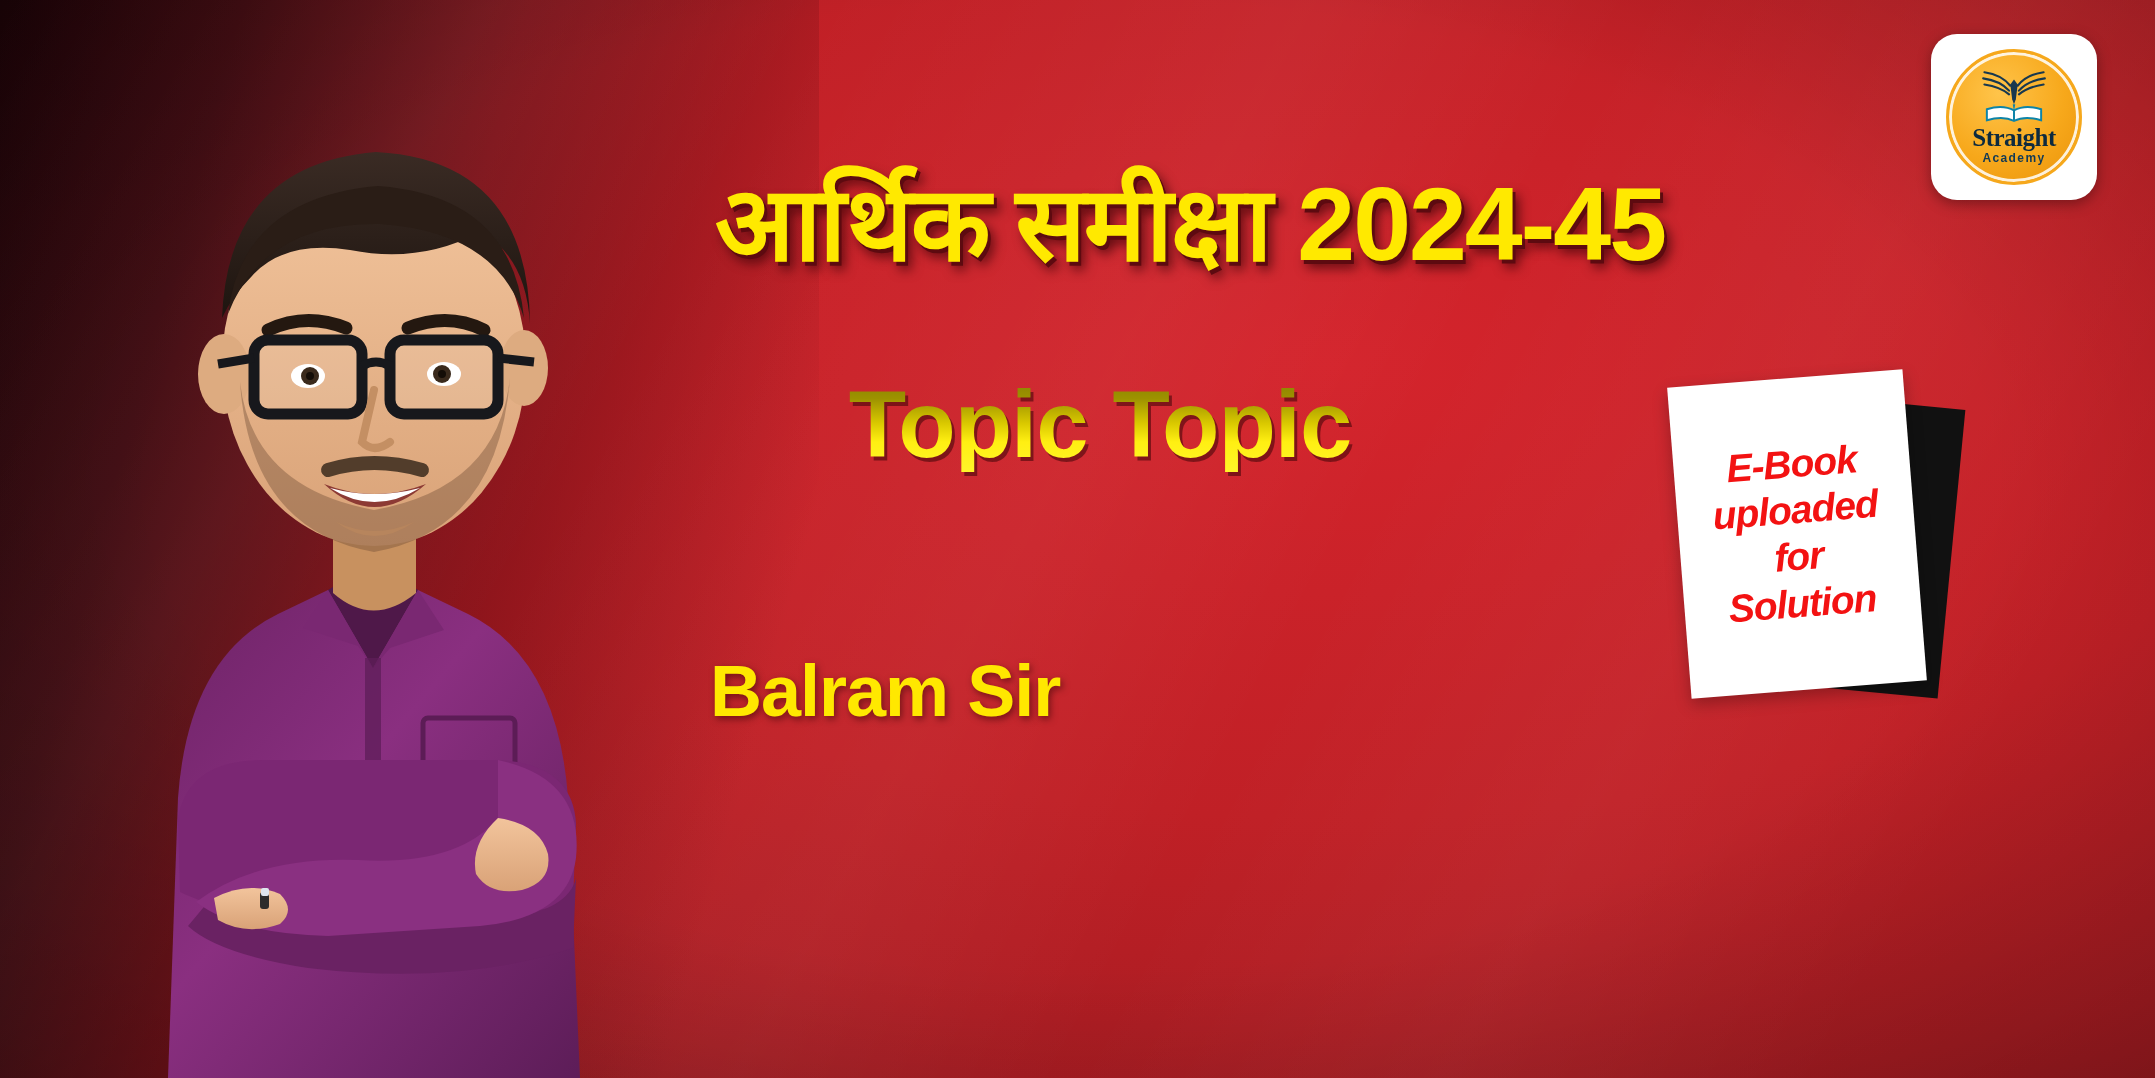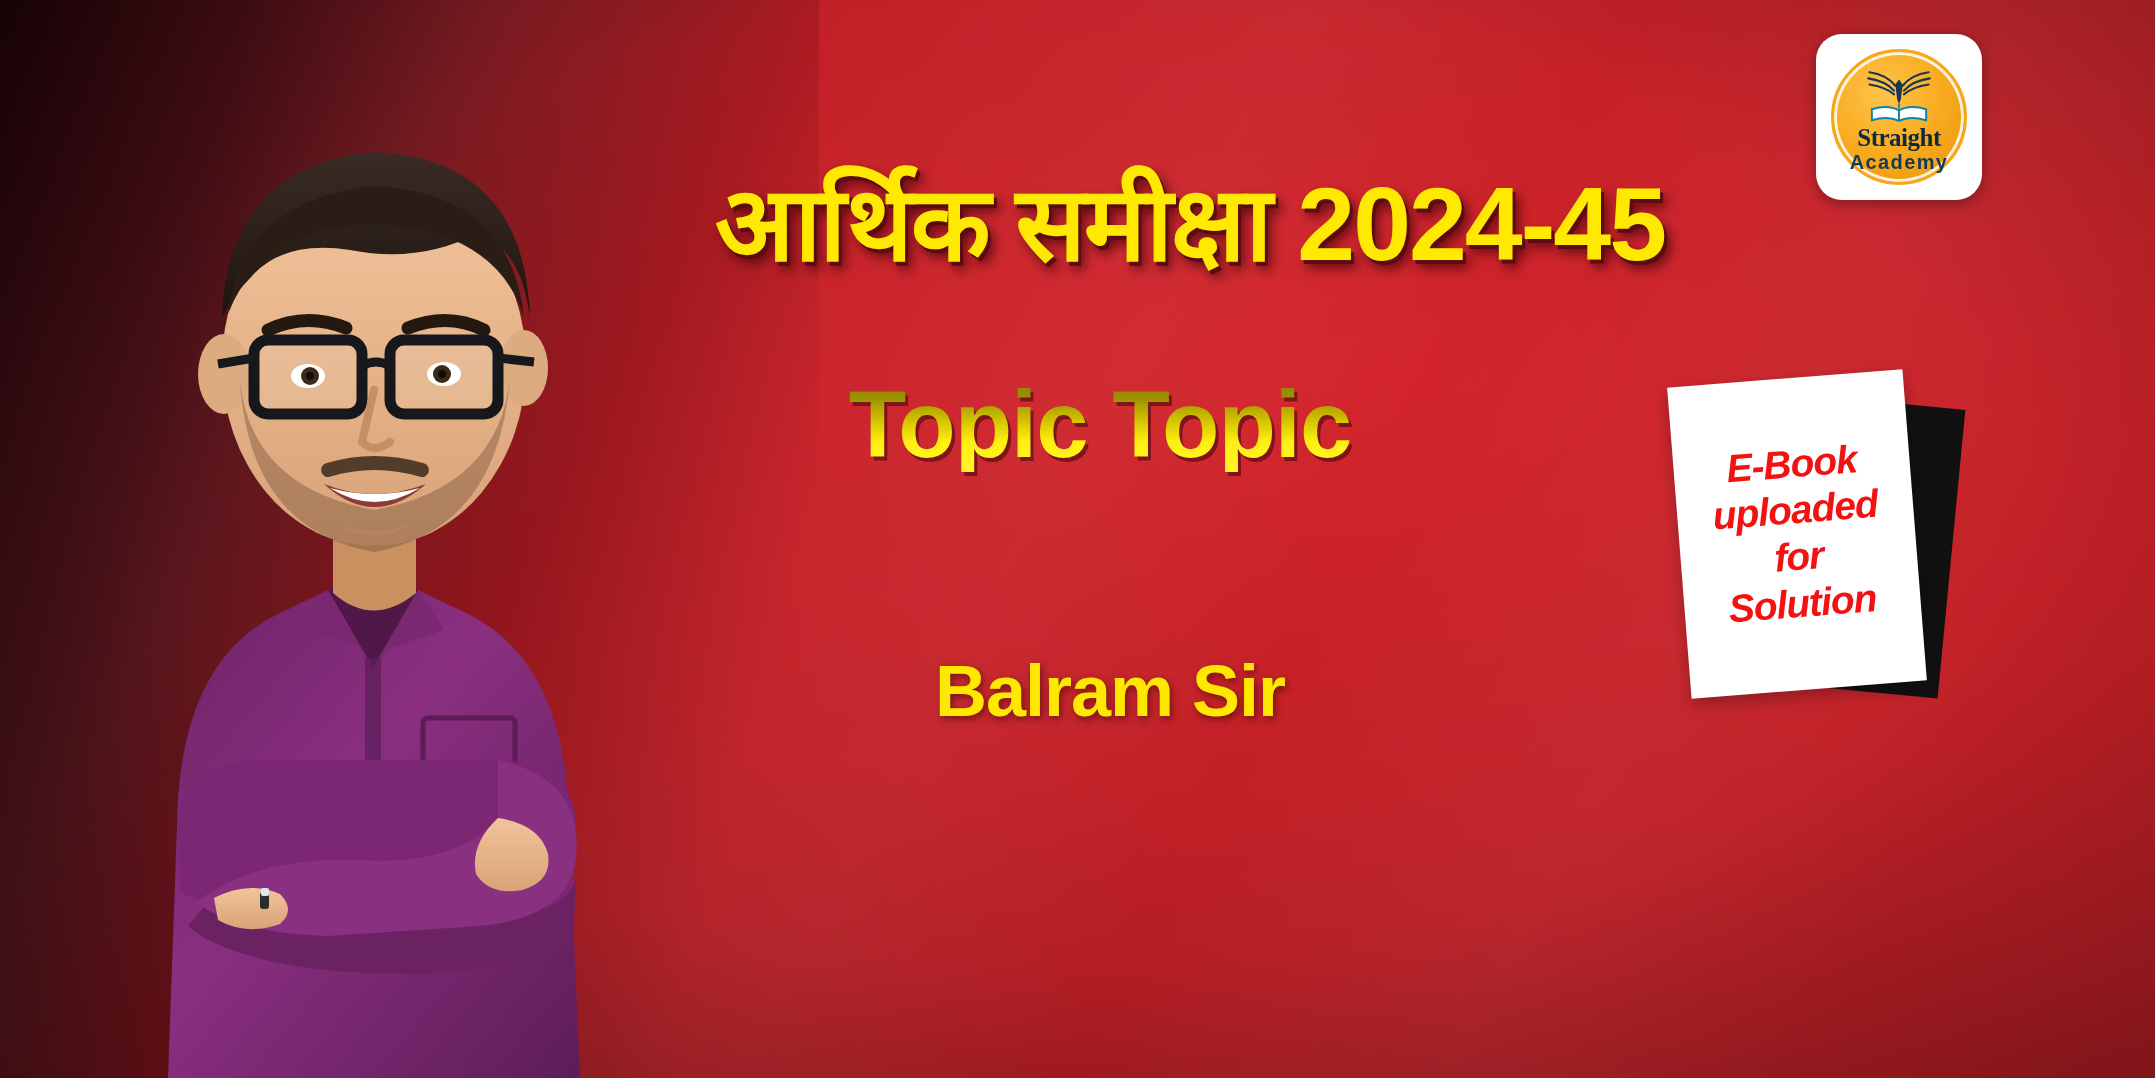--- a/index.html
+++ b/index.html
@@ -46,21 +46,21 @@
   .bg-vignette {
     position: absolute;
     inset: 0;
     background: radial-gradient(ellipse 85% 90% at 50% 45%, rgba(0,0,0,0) 50%, rgba(0,0,0,0.30) 100%);
     pointer-events: none;
   }
 
   
   .logo-card {
     position: absolute;
-    left: 1816px;
+    left: 1931px;
     top: 34px;
     width: 166px;
     height: 166px;
     background: #ffffff;
     border-radius: 26px;
     box-shadow: 0 4px 14px rgba(0,0,0,0.35);
     display: flex;
     align-items: center;
     justify-content: center;
   }
@@ -85,21 +85,21 @@
     font-weight: bold;
     font-size: 25px;
     color: #0d2a3f;
     line-height: 1;
     margin-top: 1px;
     letter-spacing: -0.5px;
   }
   .logo-sub {
     font-family: "Liberation Sans", sans-serif;
     font-weight: bold;
-    font-size: 20px;
+    font-size: 12px;
     color: #123a56;
     letter-spacing: 1.4px;
     line-height: 1;
     margin-top: 2px;
   }
 
   
   .portrait {
     position: absolute;
     left: 28px;
@@ -184,21 +184,21 @@
     color: #ffffff;
     letter-spacing: -1px;
     text-shadow: 0 3px 9px rgba(0,0,0,0.40);
   }
 
   .line-author {
     position: absolute;
     left: 150px;
     top: 655px;
     width: 800px;
-    text-align: center;
+    text-align: left;
     font-family: "Liberation Sans", sans-serif;
     font-weight: bold;
     font-size: 72px;
     line-height: 1;
     color: #ffe800;
     letter-spacing: -1px;
     text-shadow: 2px 3px 7px rgba(50,3,6,0.55);
   }
 
   

